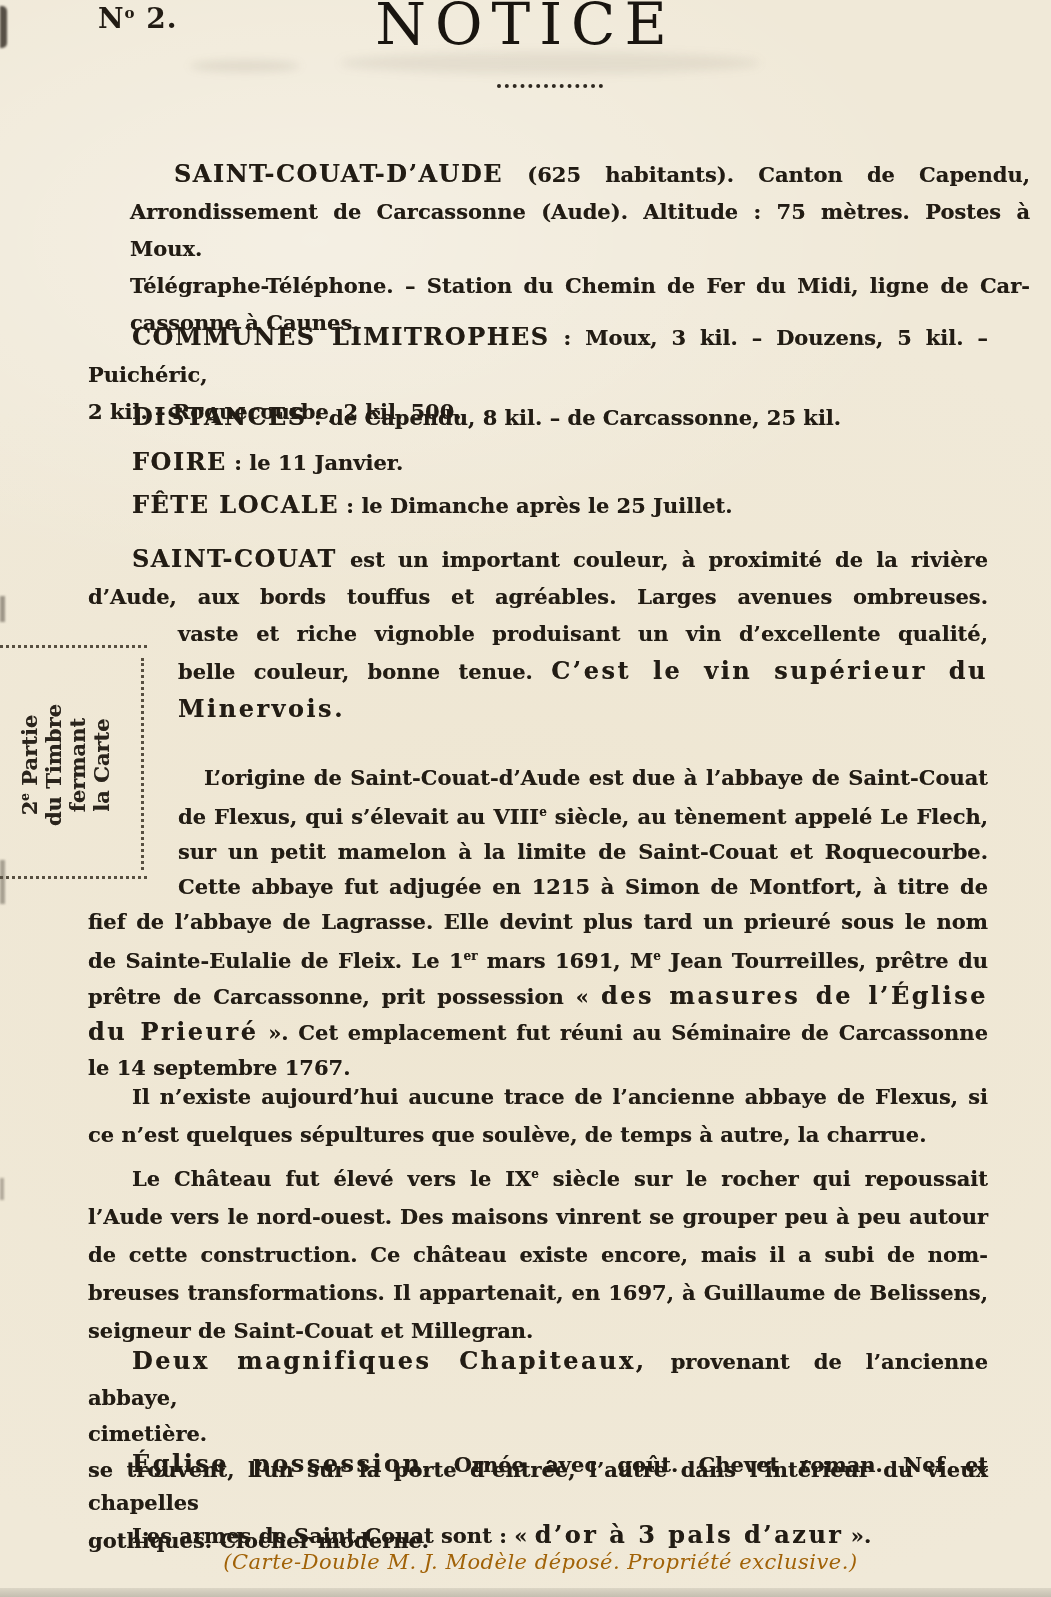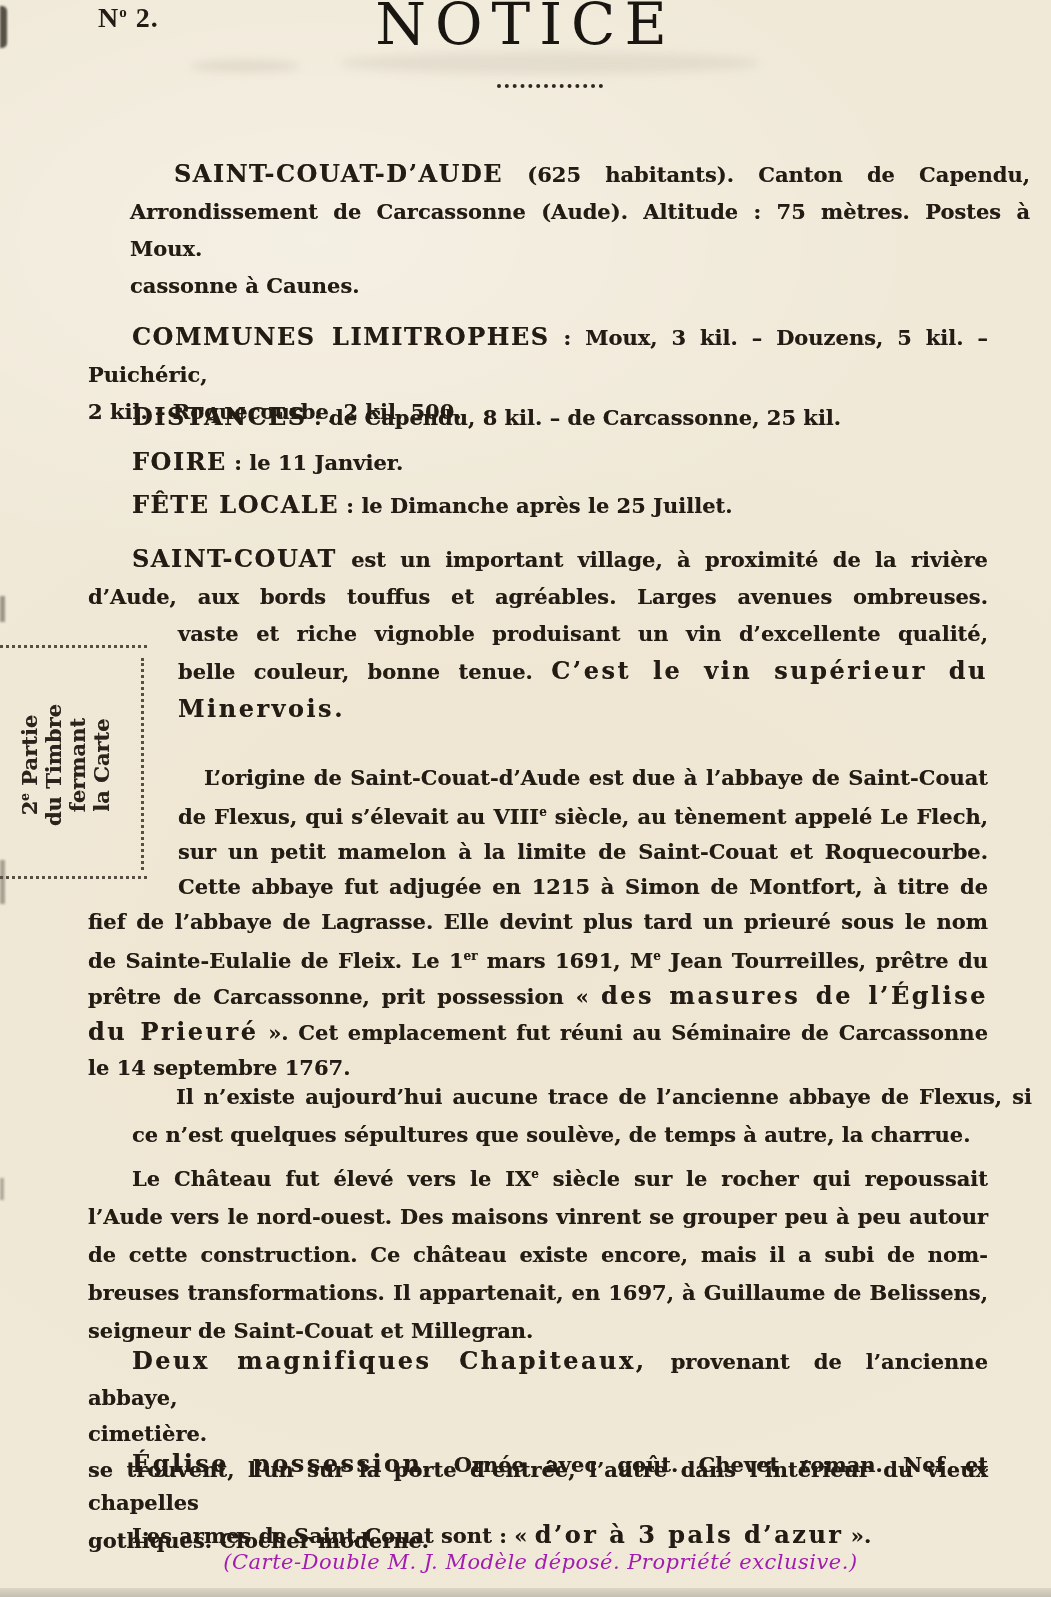--- a/index.html
+++ b/index.html
@@ -16,21 +16,21 @@
   .smudge1{left:340px;top:52px;width:420px;height:22px;background:rgba(105,95,78,0.10);filter:blur(5px);border-radius:50%;}
   .smudge2{left:190px;top:60px;width:110px;height:12px;background:rgba(105,95,78,0.12);filter:blur(4px);border-radius:50%;}
   .edge-mark1{left:0;top:6px;width:7px;height:42px;background:rgba(35,28,20,0.75);border-radius:0 5px 5px 0;filter:blur(1px);}
   .edge-mark2{left:0;top:596px;width:5px;height:26px;background:rgba(35,28,20,0.40);filter:blur(1px);}
   .edge-mark3{left:0;top:860px;width:5px;height:44px;background:rgba(35,28,20,0.35);filter:blur(1px);}
   .edge-mark4{left:0;top:1178px;width:4px;height:22px;background:rgba(35,28,20,0.30);filter:blur(1px);}
   .bottom-edge{left:0;top:1588px;width:1051px;height:9px;background:linear-gradient(#d8d2c2,#bcb7a9);opacity:.85;}
 
   .page-number{
     position:absolute;left:98px;top:2px;
-    font-size:28px;font-weight:700;letter-spacing:1px;font-family:Liberation Serif, serif;
+    font-size:28px;font-weight:700;letter-spacing:1px;
   }
   .page-number .sup{font-size:15px;vertical-align:super;}
   .title{
     position:absolute;left:0;top:-10px;width:100%;text-align:center;
     font-size:58px;font-weight:400;letter-spacing:9px;
     color:#191510;
   }
   .title-divider{
     position:absolute;left:497px;top:84px;width:106px;height:0;
     border-top:4px dotted #2e2820;
@@ -50,40 +50,40 @@
 
   
   .para{position:absolute;left:88px;width:900px;line-height:37px;}
   .para-0{top:155px;margin-left:42px;}
   .para-1{top:318px;}
   .para-2{top:398px;}
   .para-3{top:443px;}
   .para-4{top:486px;}
   .para-5{top:540px;}
   .para-6{top:760px;line-height:35px;}
-  .para-7{top:1078px;line-height:38px;margin-left:44px;}
+  .para-7{top:1078px;line-height:38px;}
   .para-8{top:1155px;line-height:38px;}
   .para-9{top:1343px;line-height:36px;}
   .para-10{top:1445px;line-height:38px;}
   .para-11{top:1516px;}
 
   .ln{font-size:21px;font-weight:700;white-space:normal;text-shadow:0 0 0.5px rgba(30,24,16,0.55);}
   .ln.just{text-align:justify;text-align-last:justify;}
   .ln.ind-f{text-indent:44px;}
   .ln.ind-b{margin-left:90px;}
   .ln.ind-bf{margin-left:90px;text-indent:26px;}
   .seg-n{}
   .seg-caps{font-size:24px;letter-spacing:1.5px;}
   .seg-em{font-size:24px;letter-spacing:2.5px;}
   .seg-sup{font-size:12px;vertical-align:super;letter-spacing:0;}
 
   .footer{
     position:absolute;left:30px;top:1550px;width:1021px;text-align:center;
     font-size:21px;font-style:italic;font-weight:400;letter-spacing:0.5px;
-    color:#a21caf;
+    color:#a16207;
   }
 </style>
 </head>
 <body>
 
 <div class="artifact smudge1"></div>
 <div class="artifact smudge2"></div>
 <div class="artifact edge-mark1"></div>
 <div class="artifact edge-mark2"></div>
 <div class="artifact edge-mark3"></div>
@@ -101,37 +101,38 @@
     <div class="ln"><span class="seg-n">2</span><span class="seg-sup">e</span><span class="seg-n"> Partie</span></div>
     <div class="ln"><span class="seg-n">du Timbre</span></div>
     <div class="ln"><span class="seg-n">fermant</span></div>
     <div class="ln"><span class="seg-n">la Carte</span></div>
   </div>
 
 <div>
     <div class="para para-0">
       <div class="ln just ind-f"><span class="seg-caps">SAINT-COUAT-D’AUDE</span><span class="seg-n"> (625 habitants). Canton de Capendu,</span></div>
       <div class="ln just"><span class="seg-n">Arrondissement de Carcassonne (Aude). Altitude : 75 mètres. Postes à Moux.</span></div>
+      <div class="ln just"><span class="seg-n">Télégraphe-Téléphone. – Station du Chemin de Fer du Midi, ligne de Car-</span></div>
       <div class="ln"><span class="seg-n">cassonne à Caunes.</span></div>
     </div>
     <div class="para para-1">
       <div class="ln just ind-f"><span class="seg-caps">COMMUNES LIMITROPHES</span><span class="seg-n"> : Moux, 3 kil. – Douzens, 5 kil. – Puichéric,</span></div>
       <div class="ln"><span class="seg-n">2 kil. – Roquecourbe, 2 kil. 500.</span></div>
     </div>
     <div class="para para-2">
       <div class="ln ind-f"><span class="seg-caps">DISTANCES</span><span class="seg-n"> : de Capendu, 8 kil. – de Carcassonne, 25 kil.</span></div>
     </div>
     <div class="para para-3">
       <div class="ln ind-f"><span class="seg-caps">FOIRE</span><span class="seg-n"> : le 11 Janvier.</span></div>
     </div>
     <div class="para para-4">
       <div class="ln ind-f"><span class="seg-caps">FÊTE LOCALE</span><span class="seg-n"> : le Dimanche après le 25 Juillet.</span></div>
     </div>
     <div class="para para-5">
-      <div class="ln just ind-f"><span class="seg-caps">SAINT-COUAT</span><span class="seg-n"> est un important village, à proximité de la rivière</span></div>
+      <div class="ln just ind-f"><span class="seg-caps">SAINT-COUAT</span><span class="seg-n"> est un important couleur, à proximité de la rivière</span></div>
       <div class="ln just"><span class="seg-n">d’Aude, aux bords touffus et agréables. Larges avenues ombreuses.</span></div>
       <div class="ln just ind-b"><span class="seg-n">vaste et riche vignoble produisant un vin d’excellente qualité,</span></div>
       <div class="ln just ind-b"><span class="seg-n">belle couleur, bonne tenue. </span><span class="seg-em">C’est le vin supérieur du</span></div>
       <div class="ln ind-b"><span class="seg-em">Minervois.</span></div>
     </div>
     <div class="para para-6">
       <div class="ln just ind-bf"><span class="seg-n">L’origine de Saint-Couat-d’Aude est due à l’abbaye de Saint-Couat</span></div>
       <div class="ln just ind-b"><span class="seg-n">de Flexus, qui s’élevait au VIII</span><span class="seg-sup">e</span><span class="seg-n"> siècle, au tènement appelé Le Flech,</span></div>
       <div class="ln just ind-b"><span class="seg-n">sur un petit mamelon à la limite de Saint-Couat et Roquecourbe.</span></div>
       <div class="ln just ind-b"><span class="seg-n">Cette abbaye fut adjugée en 1215 à Simon de Montfort, à titre de</span></div>

